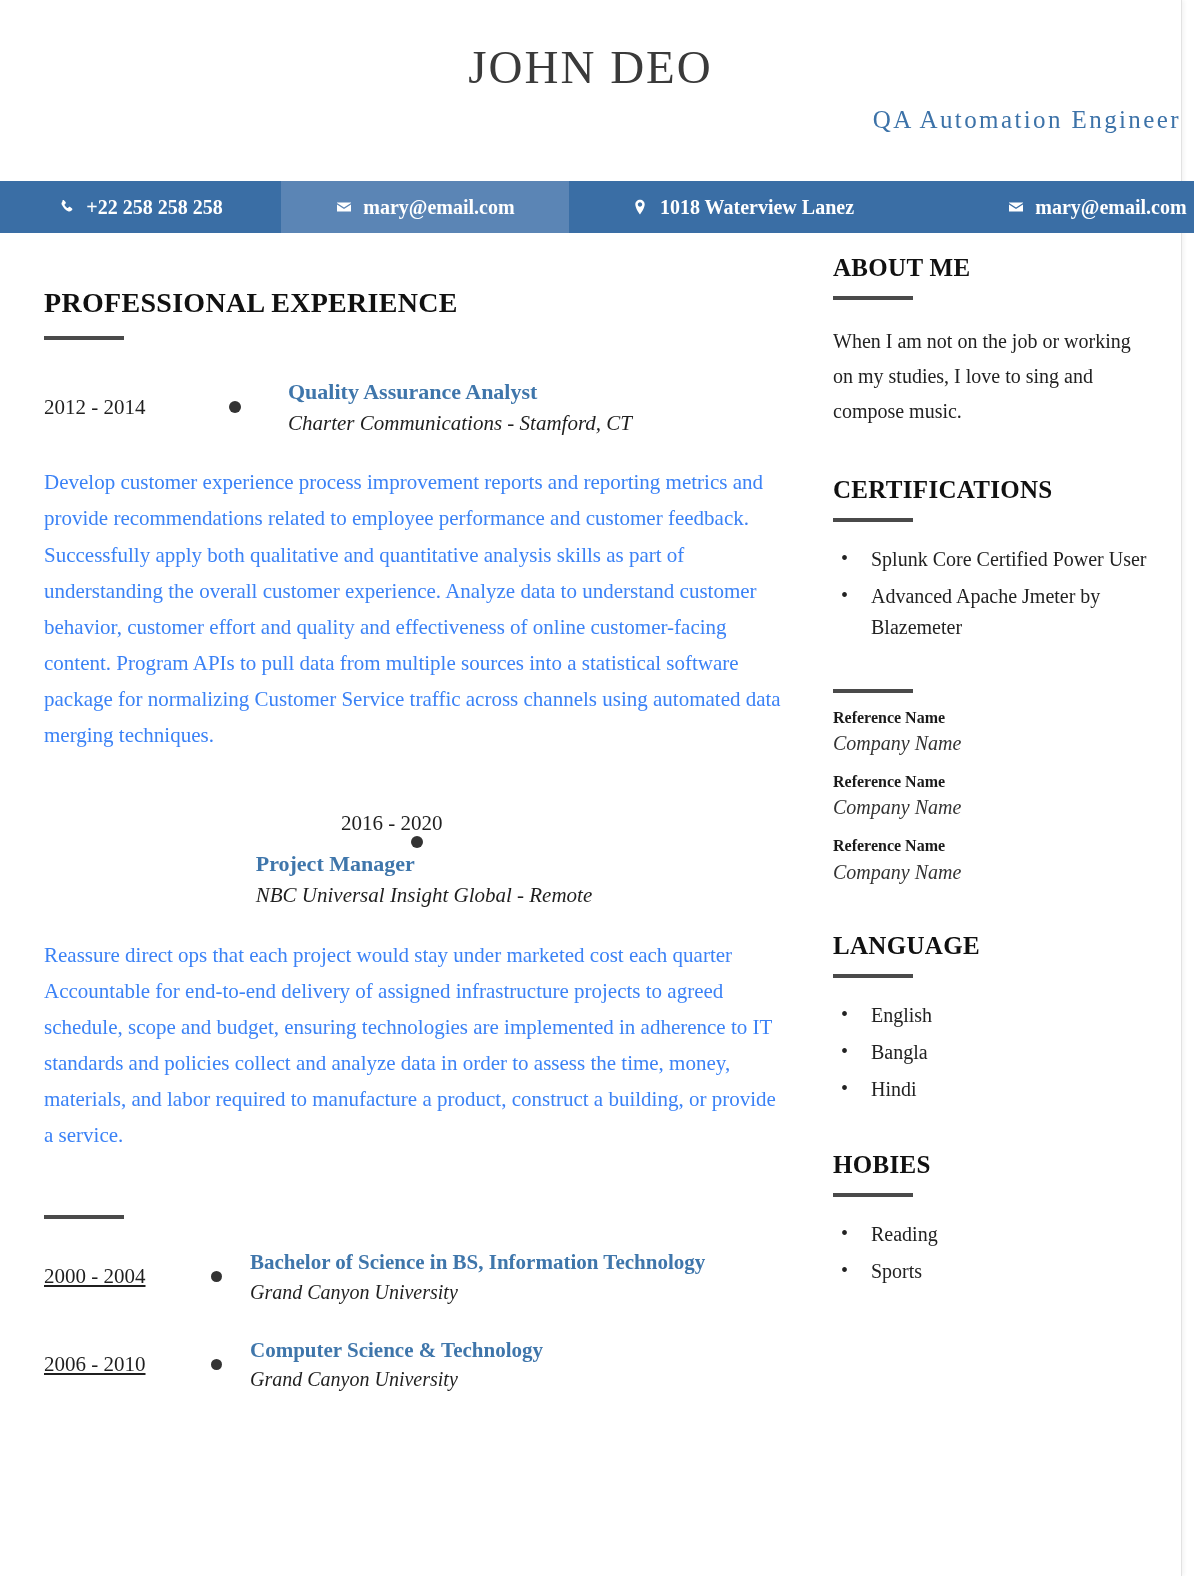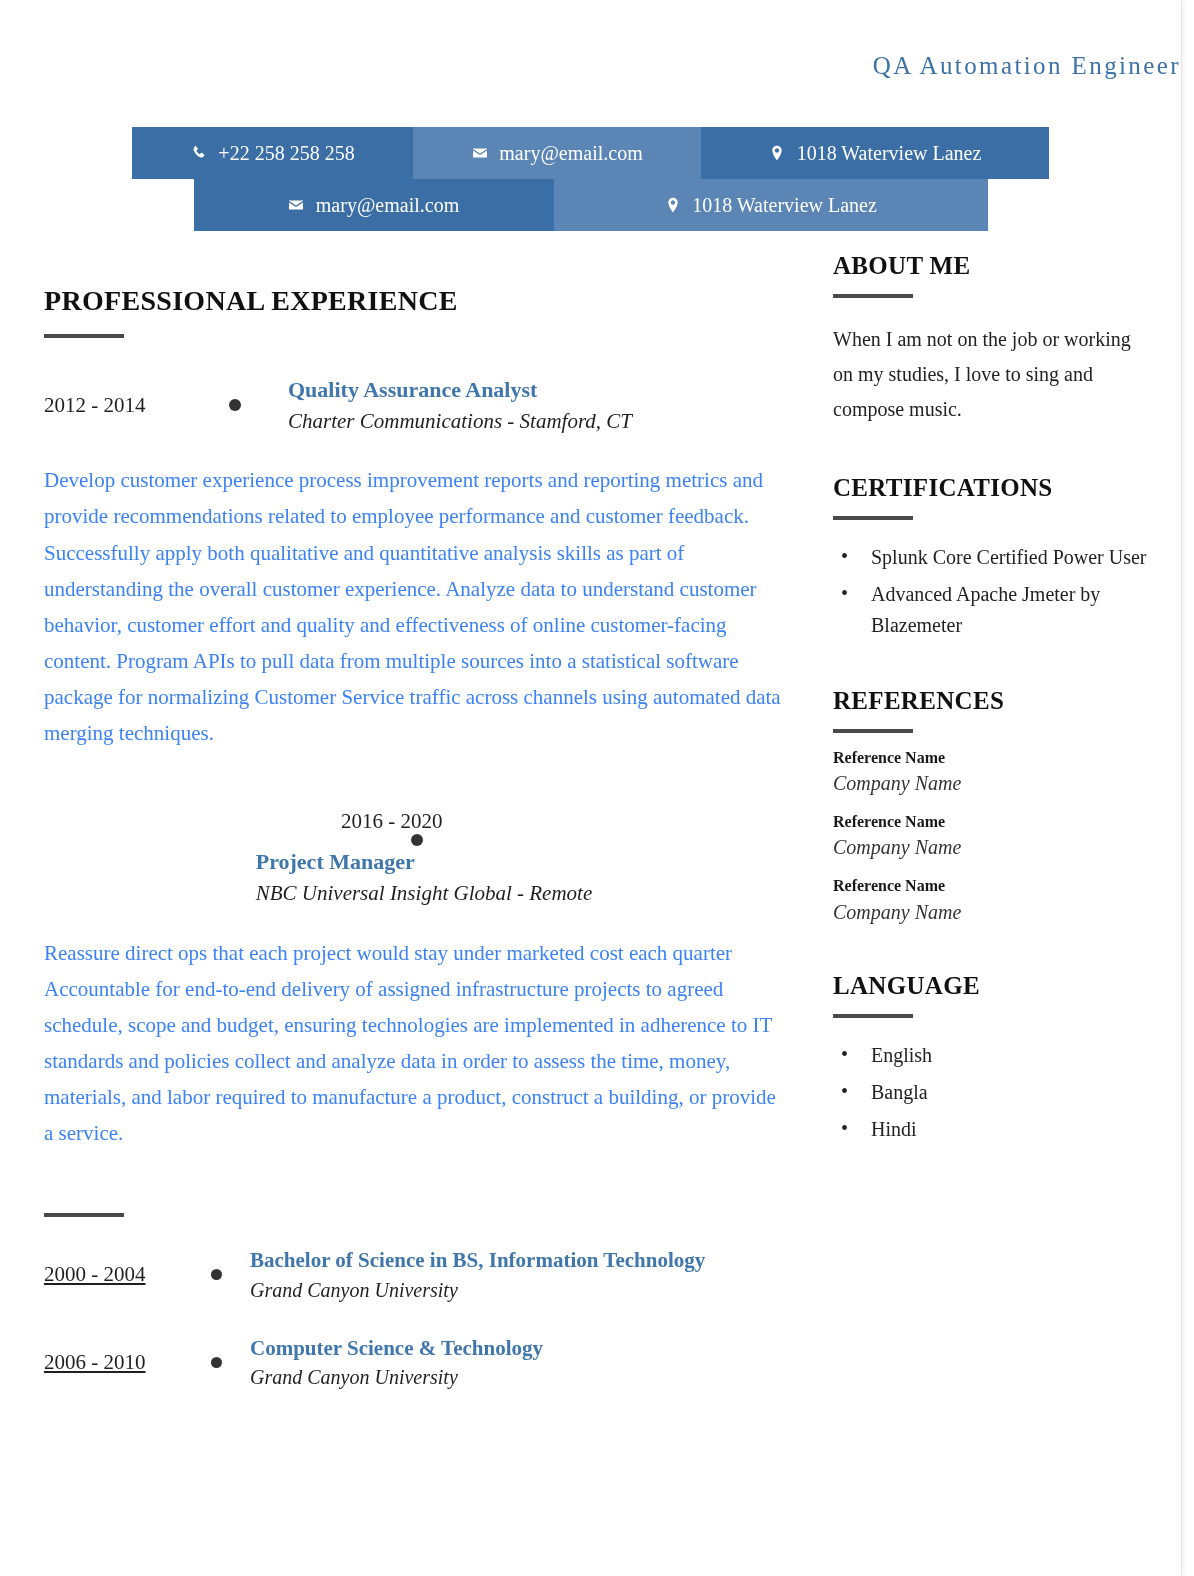--- a/index.html
+++ b/index.html
@@ -48,22 +48,23 @@
     letter-spacing: 2.4px;
     color: #3c72a8;
     margin-top: 12px;
     text-align: right;
   }
 
   
   .contact-rows {
     margin-top: 47px;
     display: flex;
-    flex-direction: column;
+    flex-direction: row;
     align-items: center;
+    font-weight: bold;
   }
   .contact-row {
     display: flex;
     justify-content: center;
   }
   .chip {
     height: 52px;
     display: flex;
     align-items: center;
     justify-content: center;
@@ -235,20 +236,21 @@
     color: #333333;
     line-height: 1.4;
   }
 </style>
 </head>
 <body>
 
 <div class="page">
 
   <div class="header">
+    <div class="name">JOHN DEO</div>
     <div class="job-subtitle">QA Automation Engineer</div>
   </div>
 
   <div class="contact-rows">
 
     <div class="contact-row">
 
       <div class="chip dark w-phone">
         <span class="chip-icon">
           <svg viewBox="0 0 16 16" width="16" height="16">
@@ -373,21 +375,20 @@
       <div class="side-block">
         <div class="sec-title side-sec-title">CERTIFICATIONS</div>
         <div class="rule side-rule"></div>
         <ul class="side-list">
           <li>Splunk Core Certified Power User</li>
           <li>Advanced Apache Jmeter by Blazemeter</li>
         </ul>
       </div>
 
       <div class="side-block">
-        <div class="sec-title side-sec-title">REFERENCES</div>
         <div class="rule side-rule"></div>
         <div class="ref-item">
           <div class="ref-name">Reference Name</div>
           <div class="ref-company">Company Name</div>
         </div>
         <div class="ref-item">
           <div class="ref-name">Reference Name</div>
           <div class="ref-company">Company Name</div>
         </div>
         <div class="ref-item">
@@ -399,17 +400,25 @@
       <div class="side-block">
         <div class="sec-title side-sec-title">LANGUAGE</div>
         <div class="rule side-rule"></div>
         <ul class="side-list">
           <li>English</li>
           <li>Bangla</li>
           <li>Hindi</li>
         </ul>
       </div>
 
+      <div class="side-block">
+        <div class="sec-title side-sec-title">HOBIES</div>
+        <div class="rule side-rule"></div>
+        <ul class="side-list">
+          <li>Reading</li>
+          <li>Sports</li>
+        </ul>
+      </div>
 
     </div>
   </div>
 
 </div>
 
 </body></html>

